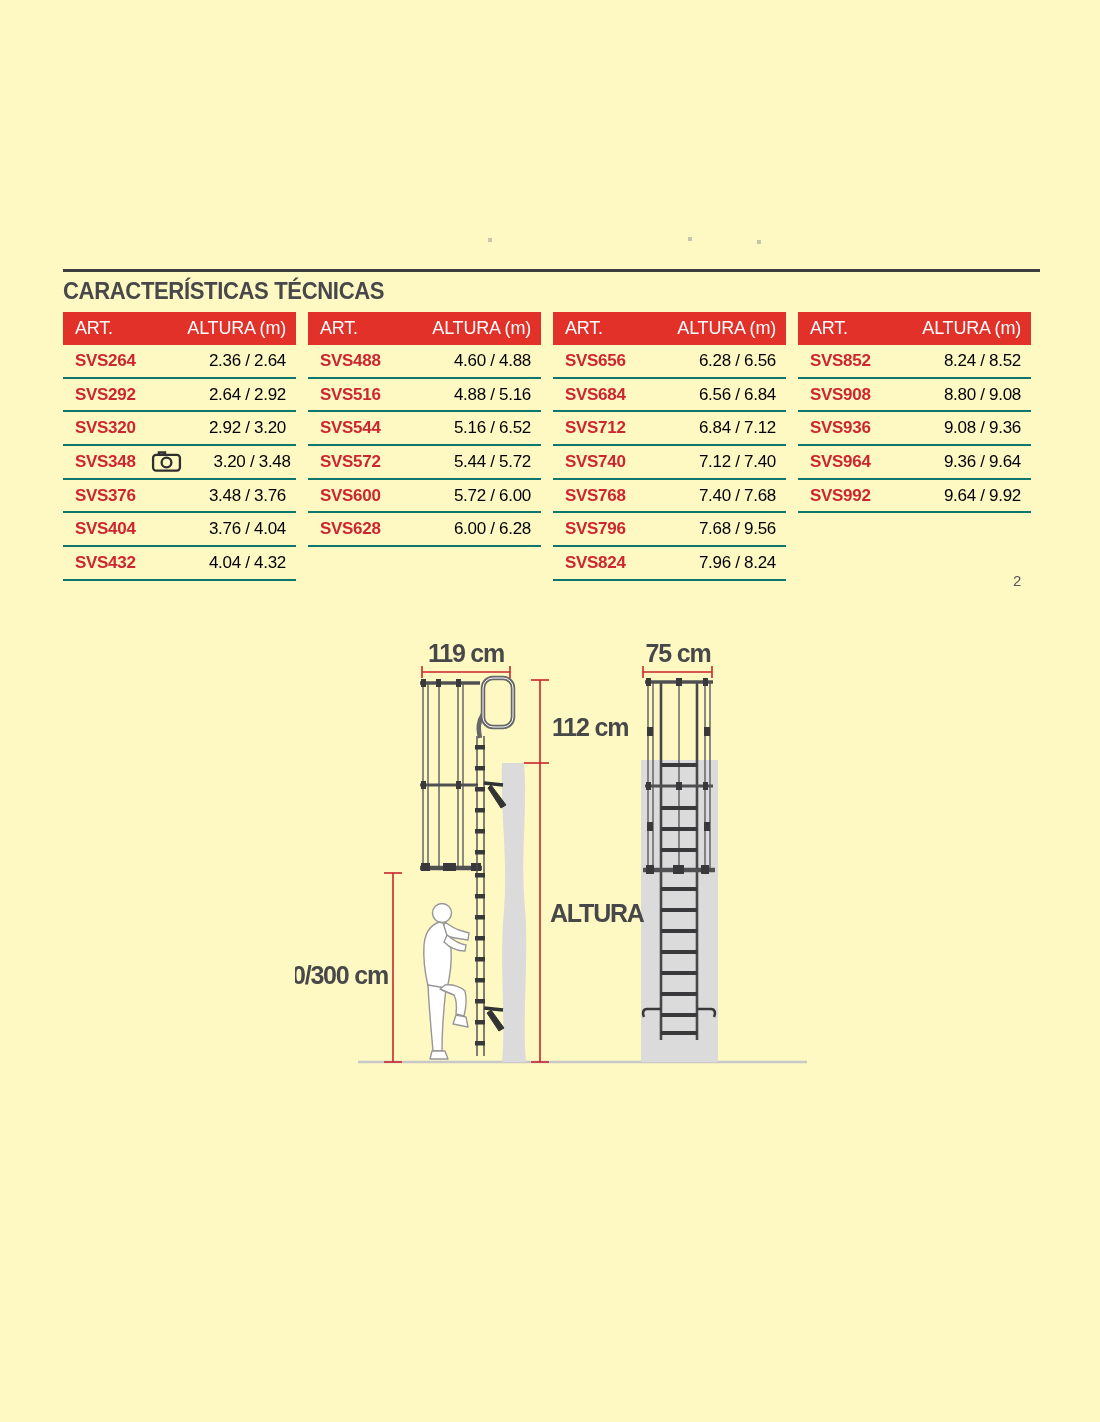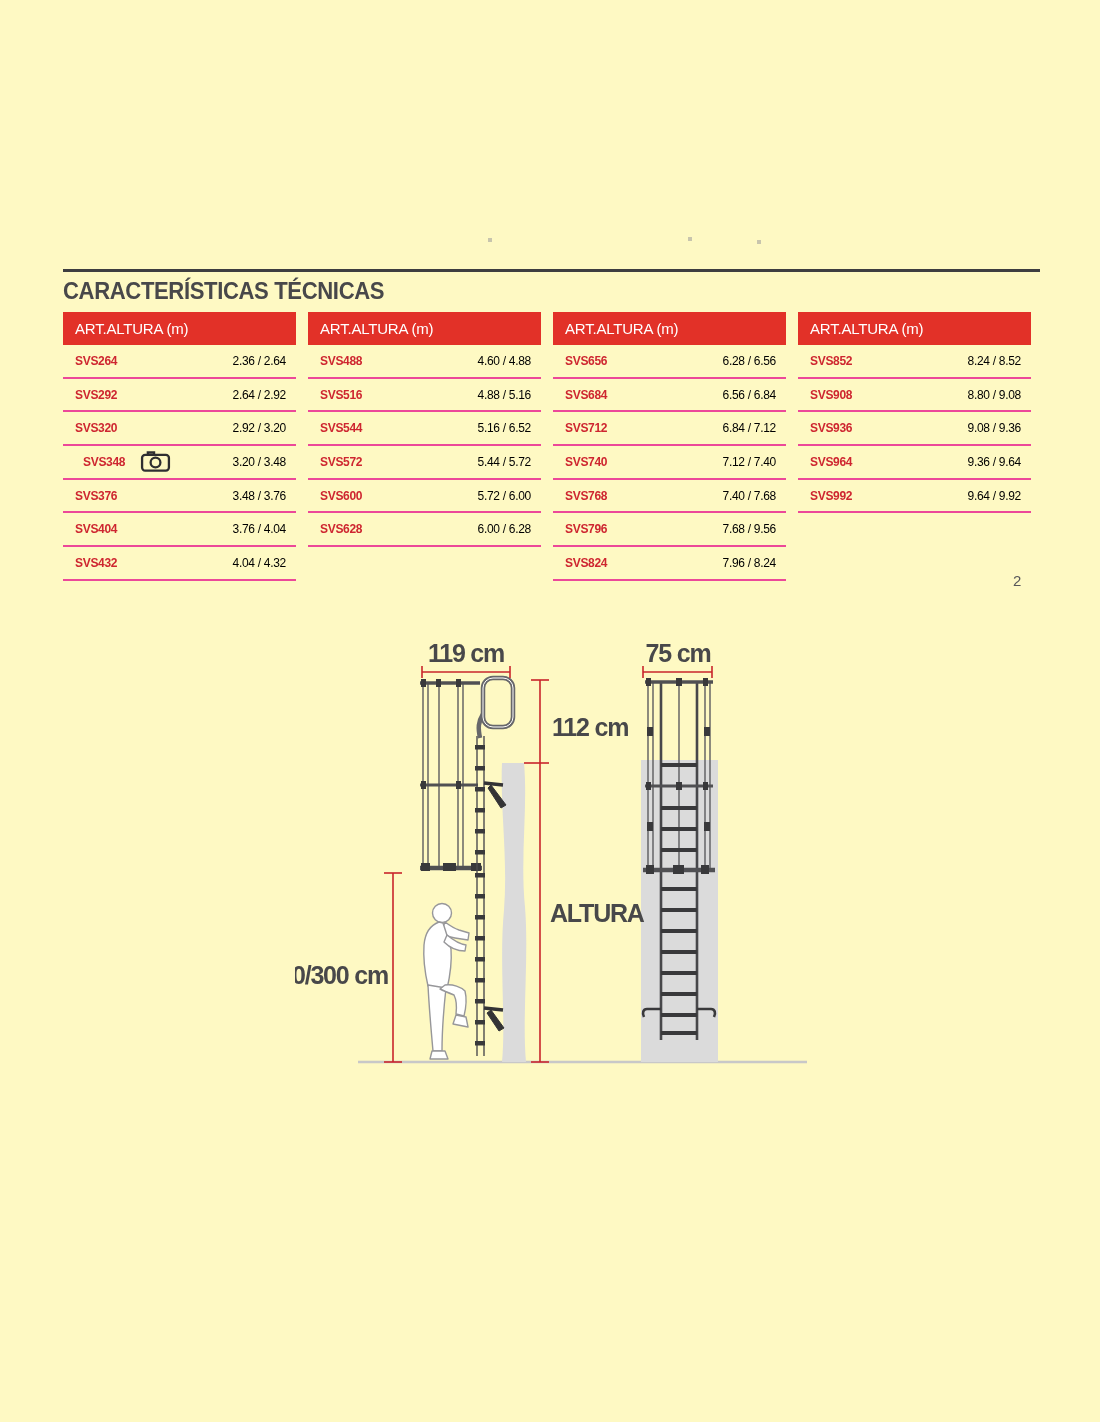--- a/index.html
+++ b/index.html
@@ -8,30 +8,30 @@
 
   
   .speck{position:absolute;width:4px;height:4px;background:#9b9b9b;opacity:.55;}
 
   .top-rule{position:absolute;left:63px;top:269px;width:977px;height:3px;background:#3e3e40;}
   .title{position:absolute;left:63px;top:277px;margin:0;font-size:24px;font-weight:bold;
          color:#48484a;letter-spacing:-0.4px;transform:scaleX(.92);transform-origin:left top;white-space:nowrap;}
 
   .tables{position:absolute;left:63px;top:312px;display:flex;gap:12px;}
   .tbl{width:233px;}
-  .thead{height:33px;background:#e23128;color:#ffffff;display:flex;justify-content:flex-start;
-         align-items:center;padding:0 10px 0 12px;font-size:15px;letter-spacing:-0.2px;}
+  .thead{height:33px;background:#e23128;color:#ffffff;display:flex;justify-content:space-between;
+         align-items:center;padding:0 10px 0 12px;font-size:18px;letter-spacing:-0.2px;}
   .trow{box-sizing:border-box;height:33.7px;display:flex;justify-content:space-between;
-        align-items:center;padding:0 10px 0 12px;border-bottom:2px solid #ec4899;font-size:12px;
+        align-items:center;padding:0 10px 0 12px;border-bottom:2px solid #0f766e;font-size:17px;
         letter-spacing:-0.3px;}
   .art{color:#ce2630;font-weight:bold;white-space:nowrap;}
   .val{color:#55555
 
 7;white-space:nowrap;margin-left:32px;}
-  .artwrap{display:flex;align-items:center;margin-left:8px;}
+  .artwrap{display:flex;align-items:center;}
   .cam{width:31px;height:23px;margin-left:15px;flex:0 0 auto;}
 
   .pgnum{position:absolute;left:1013px;top:572px;font-size:15px;color:#58585a;}
 
   .diagram{position:absolute;left:295px;top:632px;width:545px;height:445px;}
   .dimtext{font-family:"Liberation Sans",sans-serif;font-weight:bold;font-size:25px;
            fill:#48484a;letter-spacing:-1.2px;}
 </style>
 </head>
 <body>

